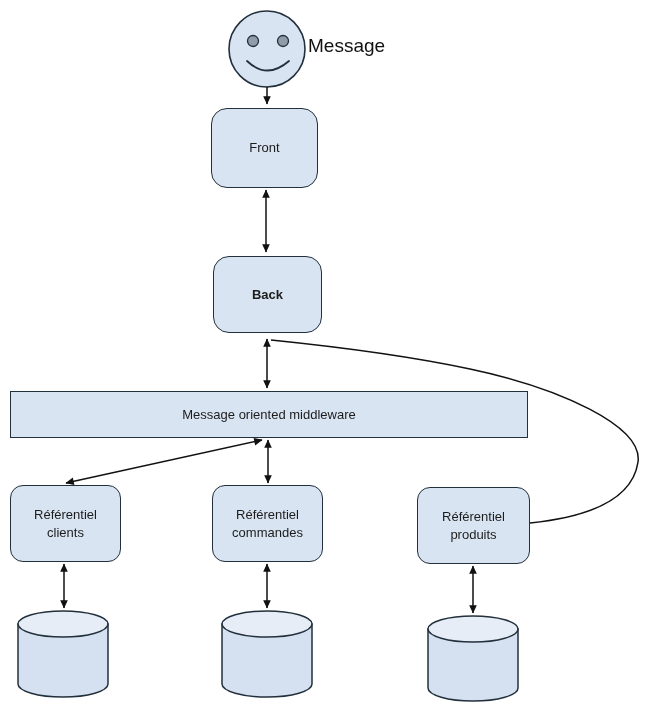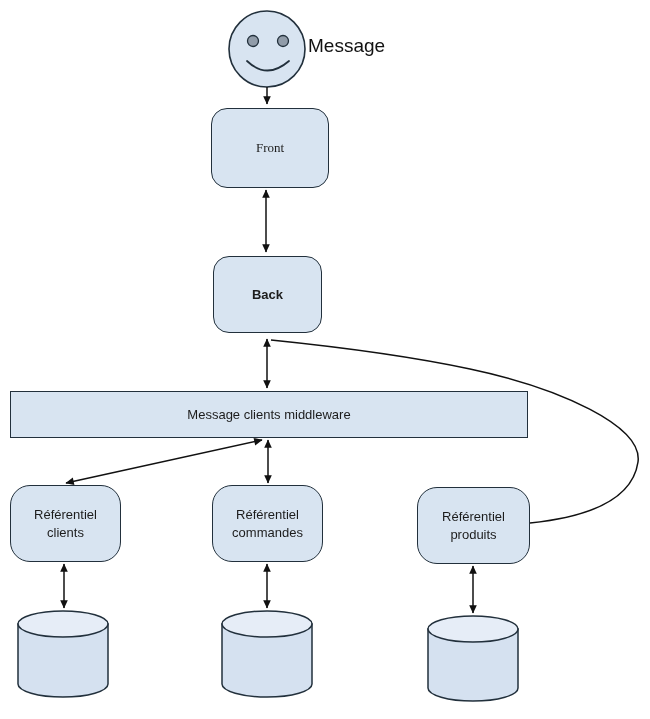--- a/index.html
+++ b/index.html
@@ -70,21 +70,21 @@
     display:flex;
     align-items:center;
     justify-content:center;
     text-align:center;
     font-size:13px;
     line-height:18px;
     color:var(--text-color);
   }
   .node-label{white-space:pre-line;}
   .rounded{border-radius:16px;}
-  .rounded-sm{border-radius:20px;align-items:center;}
+  .rounded-sm{border-radius:13px;align-items:center;}
   .client-label{
     position:absolute;
     font-size:19px;
     color:#111;
   }
 </style>
 </head>
 <body>
 
 <div class="stage">
@@ -133,30 +133,30 @@
       <ellipse class="cyl-top" cx="267" cy="624" rx="45" ry="13"></ellipse>
     </g>
     <g>
       <path class="cyl-body" d="M 428 629 L 428 688 A 45 13 0 0 0 518 688 L 518 629 Z"></path>
       <ellipse class="cyl-top" cx="473" cy="629" rx="45" ry="13"></ellipse>
     </g>
   </svg>
 
   <div class="client-label" style="left:308px;top:35px;">Message</div>
 
-  <div class="node rounded" style="left:211px;top:108px;width:118px;height:80px;font-family:Liberation Serif, serif;">
+  <div class="node rounded" style="left:211px;top:108px;width:107px;height:80px;">
     <span class="node-label">Front</span>
   </div>
 
   <div class="node rounded" style="left:213px;top:256px;width:109px;height:77px;font-weight:bold;">
     <span class="node-label">Back</span>
   </div>
 
   <div class="node" style="left:10px;top:391px;width:518px;height:47px;">
-    <span class="node-label">Message clients middleware</span>
+    <span class="node-label">Message oriented middleware</span>
   </div>
 
   <div class="node rounded-sm" style="left:10px;top:485px;width:111px;height:77px;">
     <span class="node-label">Référentiel
 clients</span>
   </div>
 
   <div class="node rounded-sm" style="left:212px;top:485px;width:111px;height:77px;">
     <span class="node-label">Référentiel
 commandes</span>

